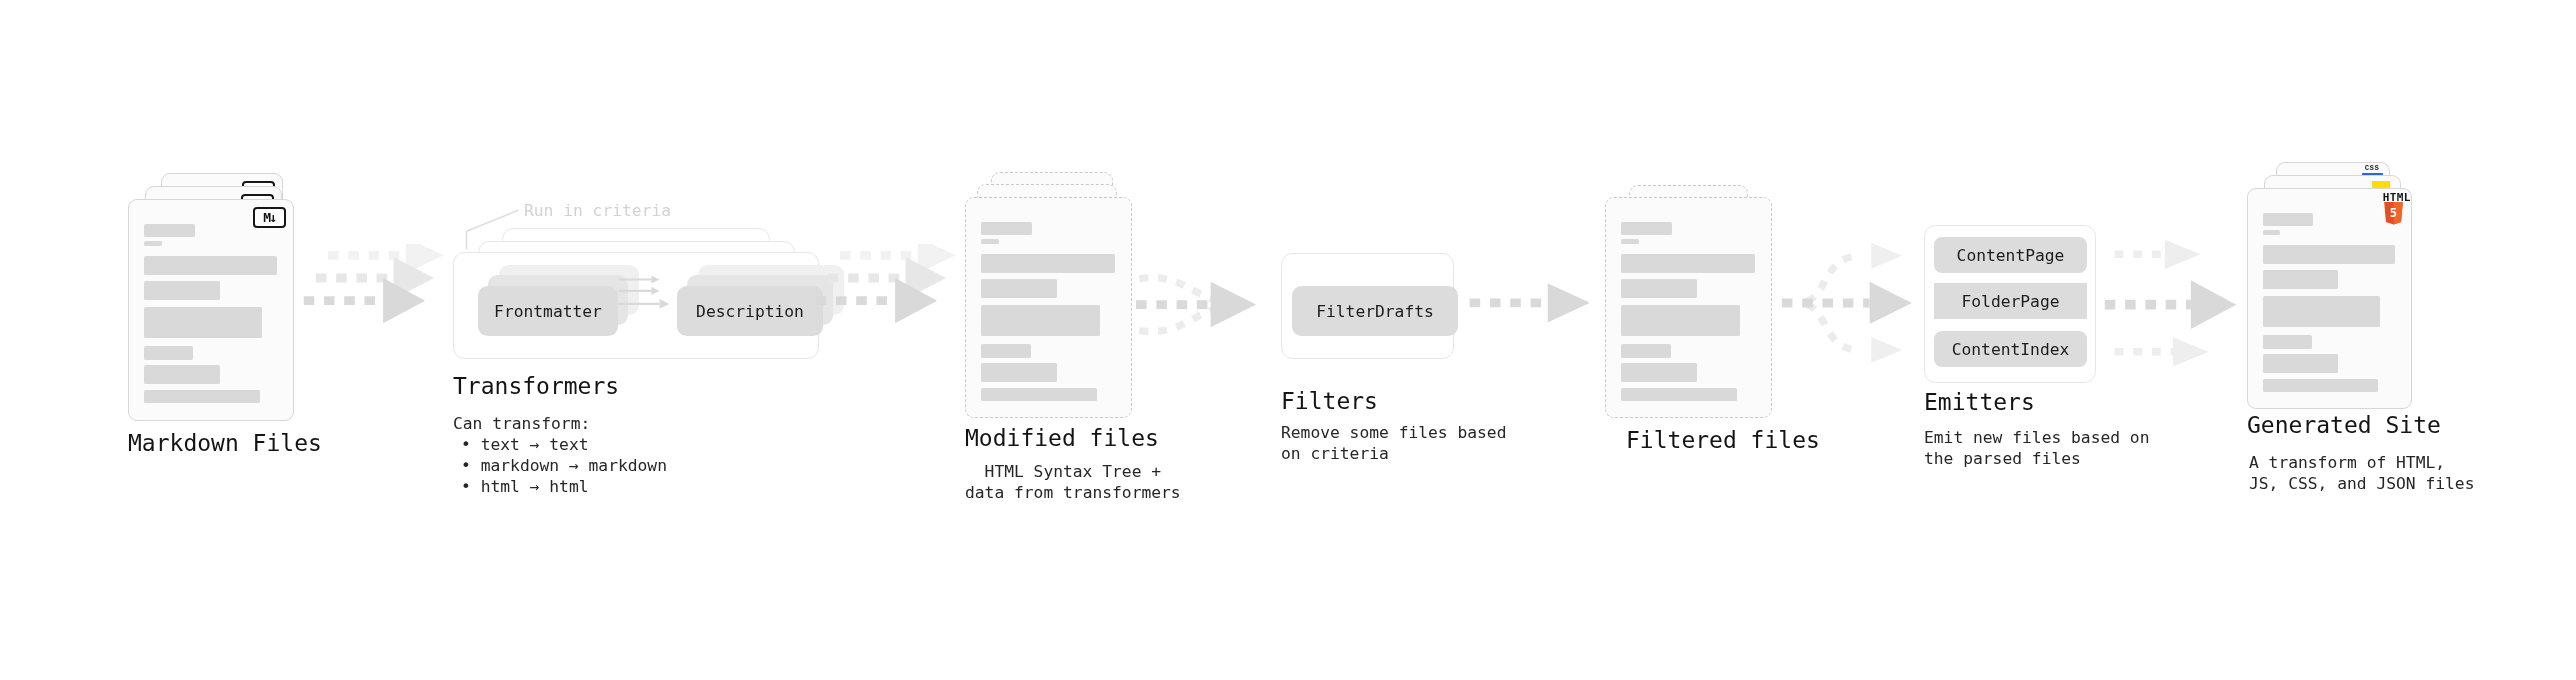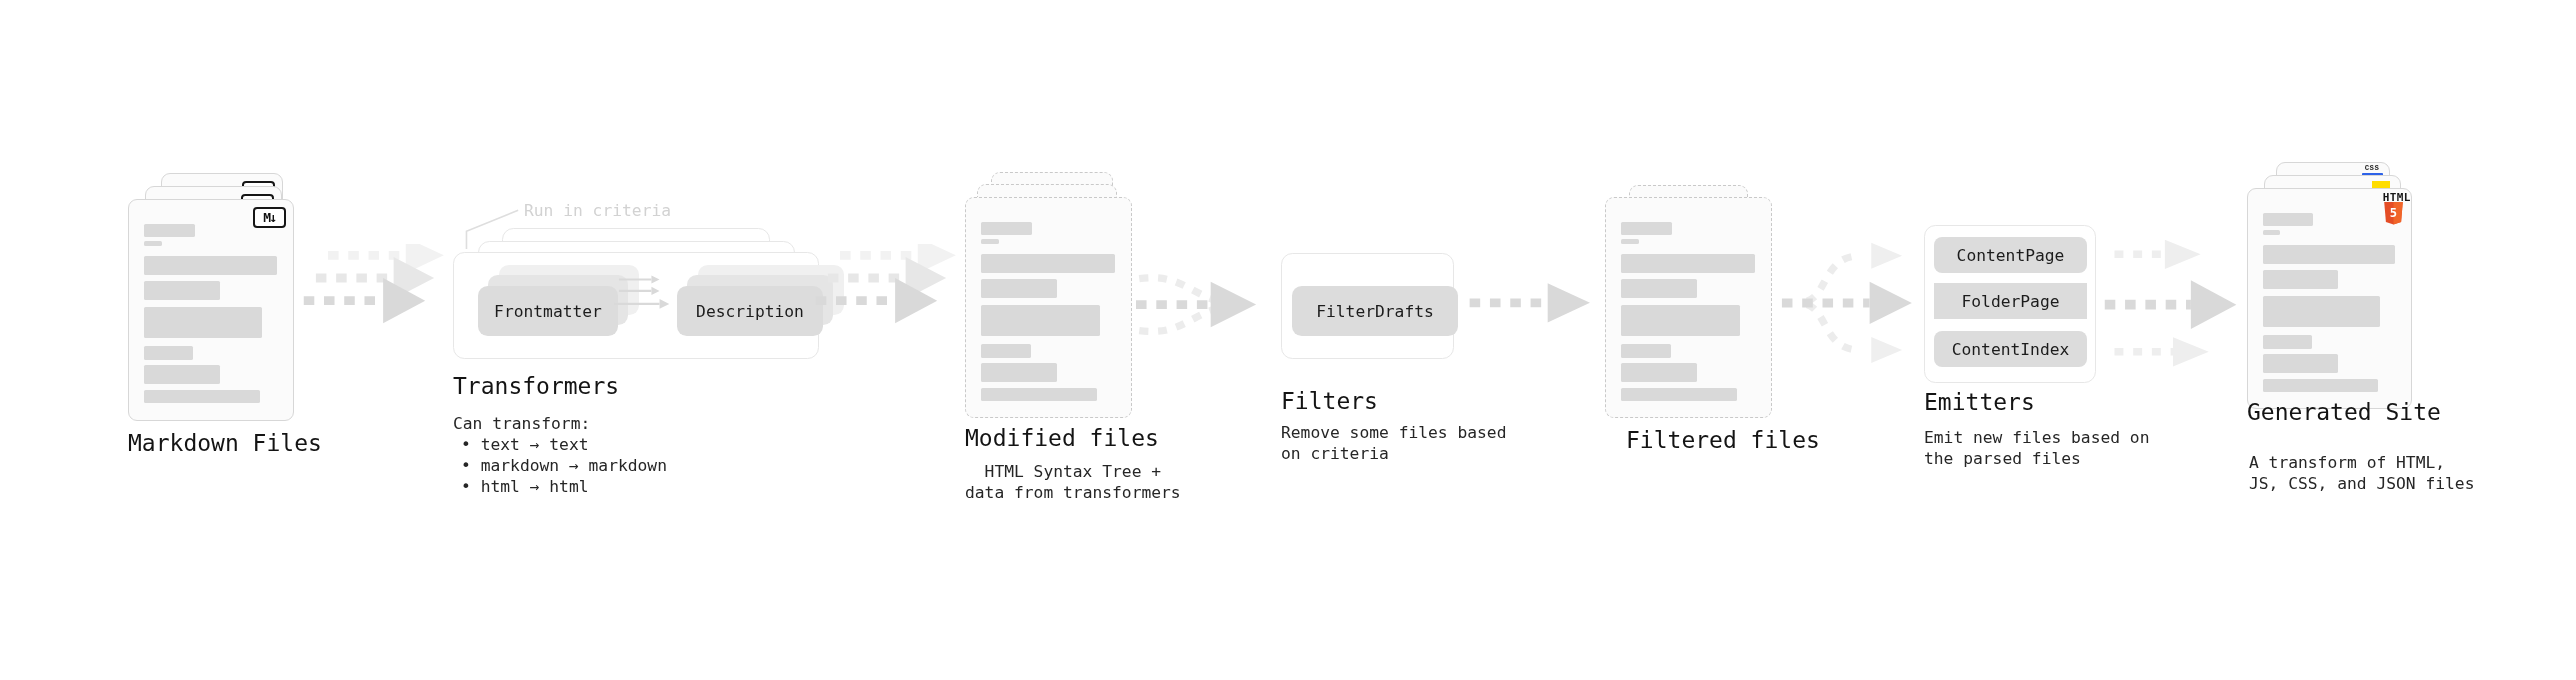--- a/index.html
+++ b/index.html
@@ -263,21 +263,21 @@
           <div class="bar" style="width: 38%; height: 12.2px; margin-bottom: 4.1px;"></div>
           <div class="bar" style="width: 13%; height: 5.7px; margin-bottom: 9.8px;"></div>
           <div class="bar" style="width: 100%; height: 18.7px; margin-bottom: 6.5px;"></div>
           <div class="bar" style="width: 57%; height: 18.7px; margin-bottom: 7.3px;"></div>
           <div class="bar" style="width: 89%; height: 31px; margin-bottom: 7.3px;"></div>
           <div class="bar" style="width: 37%; height: 14px; margin-bottom: 4.9px;"></div>
           <div class="bar" style="width: 57%; height: 19.5px; margin-bottom: 5.7px;"></div>
           <div class="bar" style="width: 87%; height: 13px; margin-bottom: 0px;"></div>
         </div>
     </div>
-    <div class="title" style="left:2247px;top:399px;">Generated Site</div>
+    <div class="title" style="left:2247px;top:412px;">Generated Site</div>
     <div class="sub" style="left:2249px;top:452px;">
       <div>A transform of HTML,</div>
       <div>JS, CSS, and JSON files</div>
     </div>
   </div>
 
 </div>
 
 
 </body></html>

